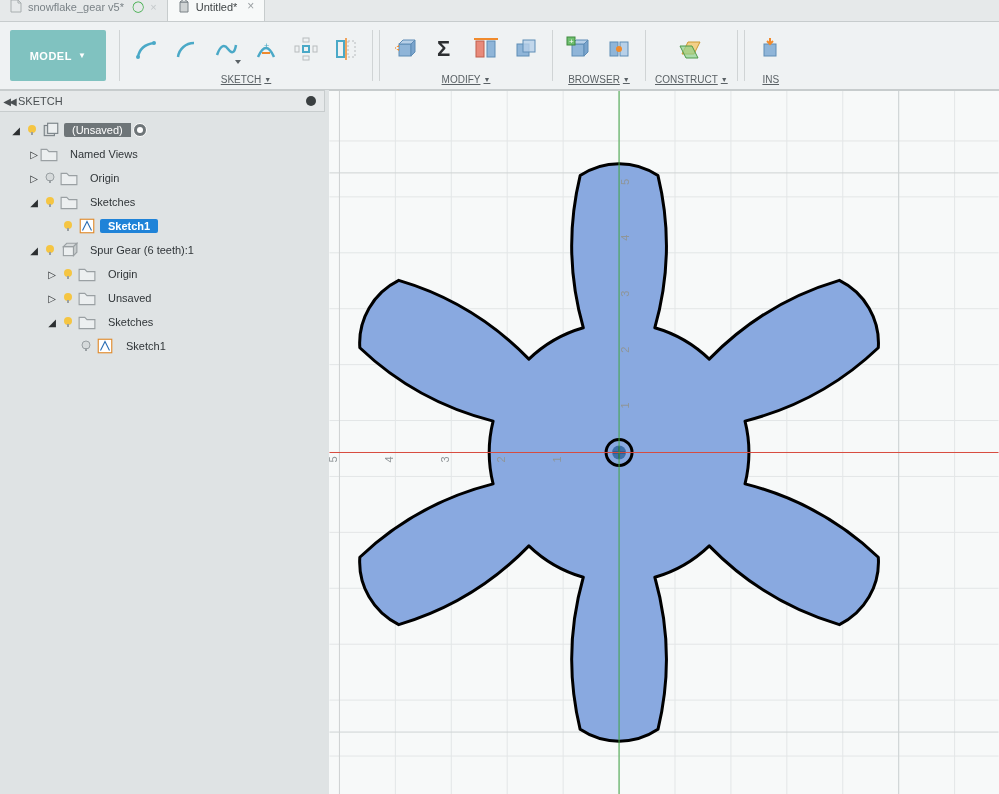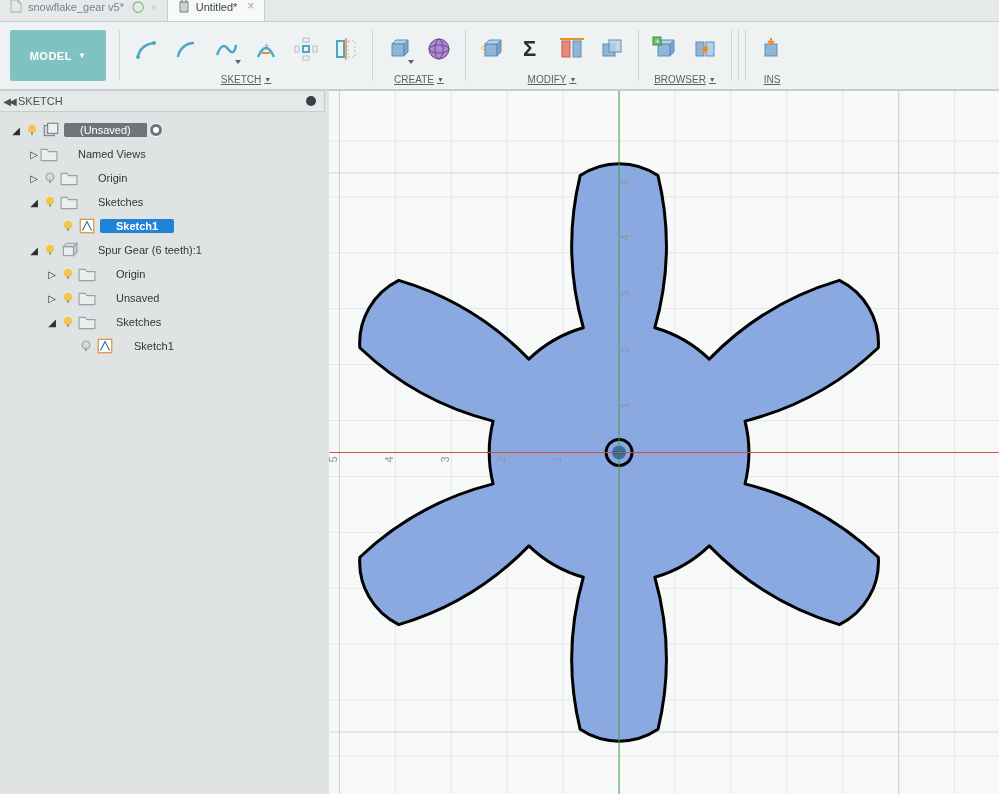--- a/index.html
+++ b/index.html
@@ -32,21 +32,21 @@
   .browser-hdr { height: 22px; background: #e6e9ea; border: 1px solid #c7cccd; border-left: none; display: flex; align-items: center; font-size: 11px; color: #4a4f52; }
   .browser-hdr .collapse-icn { width: 18px; text-align: center; color: #4a4f52; font-size: 10px; letter-spacing: -2px; }
   .browser-hdr .dot { margin-left: auto; margin-right: 8px; width: 10px; height: 10px; border-radius: 50%; background: #3a3f41; }
   .tree { padding: 6px 4px 4px 10px; font-size: 11px; color: #303538; }
   .node { display: flex; align-items: center; height: 24px; white-space: nowrap; }
   .node .tri { width: 12px; height: 12px; display: inline-flex; align-items: center; justify-content: center; font-size: 10px; color: #2c2f31; cursor: pointer; }
   .node .tri.blank { visibility: hidden; }
   .bulb { width: 16px; height: 16px; display: inline-flex; align-items: center; justify-content: center; margin: 0 2px; }
   .bulb svg { width: 14px; height: 14px; }
   .folder-icn, .comp-icn, .doc-icn2, .sketch-icn { width: 18px; height: 16px; display: inline-flex; align-items: center; justify-content: center; margin-right: 4px; }
-  .node .label { padding: 1px 16px; }
+  .node .label { padding: 1px 8px; }
   .node.root .label { background: #6e7578; color: #fff; border-radius: 2px 0 0 2px; }
   .node.root .radio { width: 14px; height: 14px; border: 1px solid #fff; border-radius: 50%; margin-left: 2px; background: #6e7578; display: inline-flex; align-items: center; justify-content: center; }
   .node.root .radio::after { content: ""; width: 6px; height: 6px; background: #fff; border-radius: 50%; }
   .node.selected .label { background: #1f83d8; color: #fff; border-radius: 2px; font-weight: bold; }
   .indent-1 { padding-left: 18px; }
   .indent-2 { padding-left: 36px; }
   .indent-3 { padding-left: 54px; }
 
   
   .canvas-wrap { position: absolute; left: 329px; top: 90px; right: 0; bottom: 0; background: #f7f9f9; border-top: 1px solid #c7cccd; }
@@ -131,43 +131,20 @@
           </svg>
         </div>
     </div>
     <div class="tool-label">
         <span>SKETCH</span>
         <span class="caret">▼</span>
       </div>
   </div>
   <div class="sep"></div>
 
-  <div class="tool-group">
-    <div class="tool-row">
-      <div class="tool-btn has-drop">
-          <svg width="30" height="30">
-            <polygon points="8,10 20,10 24,6 12,6" fill="#b7d0e8" stroke="#5f8db6"></polygon>
-            <rect x="8" y="10" width="12" height="12" fill="#8fb5d8" stroke="#5f8db6"></rect>
-            <polygon points="20,10 24,6 24,18 20,22" fill="#7aa4cc" stroke="#5f8db6"></polygon>
-          </svg>
-          <span class="mini-caret"></span>
-        </div>
-      <div class="tool-btn">
-          <svg width="30" height="30">
-            <circle cx="15" cy="15" r="10" fill="#b085d1" stroke="#6b4a8e"></circle>
-            <ellipse cx="15" cy="15" rx="10" ry="4" fill="none" stroke="#6b4a8e"></ellipse>
-            <ellipse cx="15" cy="15" rx="4" ry="10" fill="none" stroke="#6b4a8e"></ellipse>
-          </svg>
-        </div>
-    </div>
-    <div class="tool-label">
-        <span>CREATE</span>
-        <span class="caret">▼</span>
-      </div>
-  </div>
   <div class="sep"></div>
 
   <div class="tool-group">
     <div class="tool-row">
       <div class="tool-btn">
           <svg width="30" height="30">
             <rect x="8" y="10" width="12" height="12" fill="#8fb5d8" stroke="#5f8db6"></rect>
             <polygon points="20,10 24,6 24,18 20,22" fill="#7aa4cc" stroke="#5f8db6"></polygon>
             <polygon points="8,10 20,10 24,6 12,6" fill="#b7d0e8" stroke="#5f8db6"></polygon>
             <path d="M4 14 l4 -3 v2 h-4 z M4 14 l4 3 v-2 h-4 z" fill="#f08a2c"></path>
@@ -218,20 +195,34 @@
           </svg>
         </div>
     </div>
     <div class="tool-label">
         <span>BROWSER</span>
         <span class="caret">▼</span>
       </div>
   </div>
   <div class="sep"></div>
 
+  <div class="tool-group">
+    <div class="tool-row">
+      <div class="tool-btn">
+          <svg width="30" height="30">
+            <polygon points="6,20 18,20 24,8 12,8" fill="#f5c158" stroke="#cc9a33" fill-opacity="0.7"></polygon>
+            <polygon points="10,24 22,24 16,12 4,12" fill="#8fd18a" stroke="#4f9a4a" fill-opacity="0.7"></polygon>
+          </svg>
+        </div>
+    </div>
+    <div class="tool-label">
+        <span>CONSTRUCT</span>
+        <span class="caret">▼</span>
+      </div>
+  </div>
   <div class="sep"></div>
 
   <div class="sep"></div>
 
   <div class="tool-group">
     <div class="tool-row">
       <div class="tool-btn">
           <svg width="30" height="30">
             <rect x="8" y="10" width="12" height="12" fill="#8fb5d8" stroke="#5f8db6"></rect>
             <path d="M14 4 v6 m-3 -3 l3 3 l3 -3" stroke="#f08a2c" stroke-width="2" fill="none"></path>

